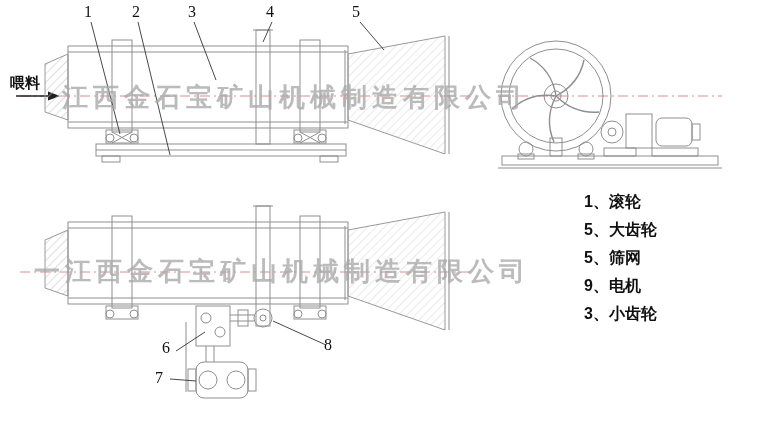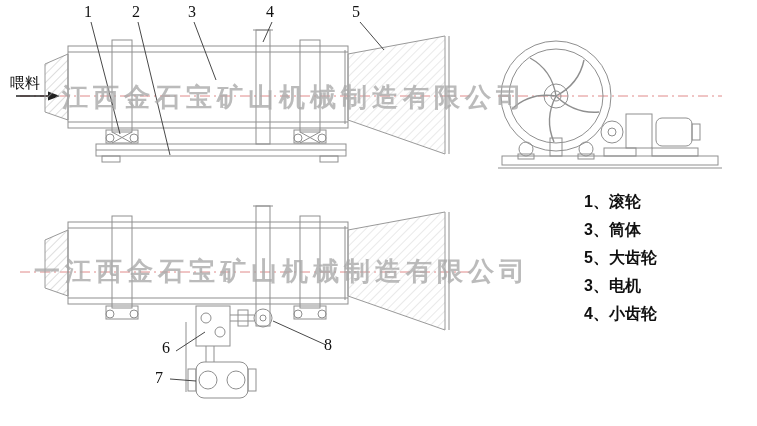--- a/index.html
+++ b/index.html
@@ -14,21 +14,21 @@
     font-size:26px;letter-spacing:5px;white-space:nowrap;pointer-events:none;
   }
   .wm-top{left:62px;top:80px;}
   .wm-bottom{left:34px;top:254px;}
   .callout{
     position:absolute;z-index:3;color:#111;
     font-family:"Liberation Serif",serif;font-size:16px;line-height:16px;
   }
   .feed-label{
     position:absolute;z-index:3;left:10px;top:74px;color:#111;
-    font-family:"Liberation Serif",serif;font-weight:normal;font-size:15px;
+    font-family:"Liberation Serif",serif;font-weight:bold;font-size:15px;
   }
   .legend{
     position:absolute;z-index:3;left:584px;top:188px;width:165px;
   }
   .legend-item{
     color:#101010;font-weight:bold;font-size:16px;line-height:28px;
     font-family:"Liberation Sans",sans-serif;white-space:nowrap;
   }
 </style>
 </head>
@@ -183,19 +183,19 @@
   <div class="callout" style="left:132px;top:4px;">2</div>
   <div class="callout" style="left:188px;top:4px;">3</div>
   <div class="callout" style="left:266px;top:4px;">4</div>
   <div class="callout" style="left:352px;top:4px;">5</div>
   <div class="callout" style="left:162px;top:340px;">6</div>
   <div class="callout" style="left:155px;top:370px;">7</div>
   <div class="callout" style="left:324px;top:337px;">8</div>
 
   <div class="legend">
     <div class="legend-item">1、滚轮</div>
-    <div class="legend-item">3、筒体</div>
     <div class="legend-item">5、大齿轮</div>
-    <div class="legend-item">3、电机</div>
-    <div class="legend-item">4、小齿轮</div>
+    <div class="legend-item">5、筛网</div>
+    <div class="legend-item">9、电机</div>
+    <div class="legend-item">3、小齿轮</div>
   </div>
 
 </div>
 
 </body></html>

